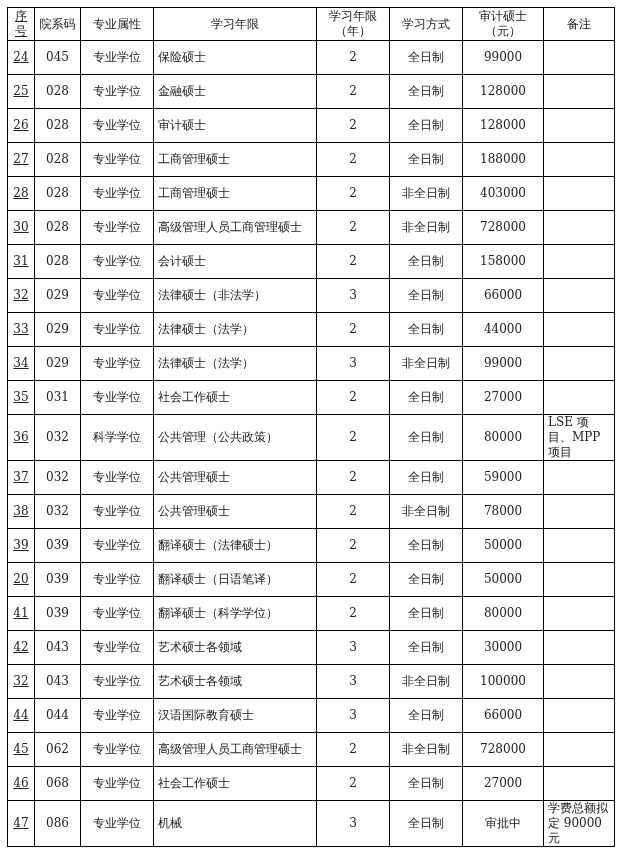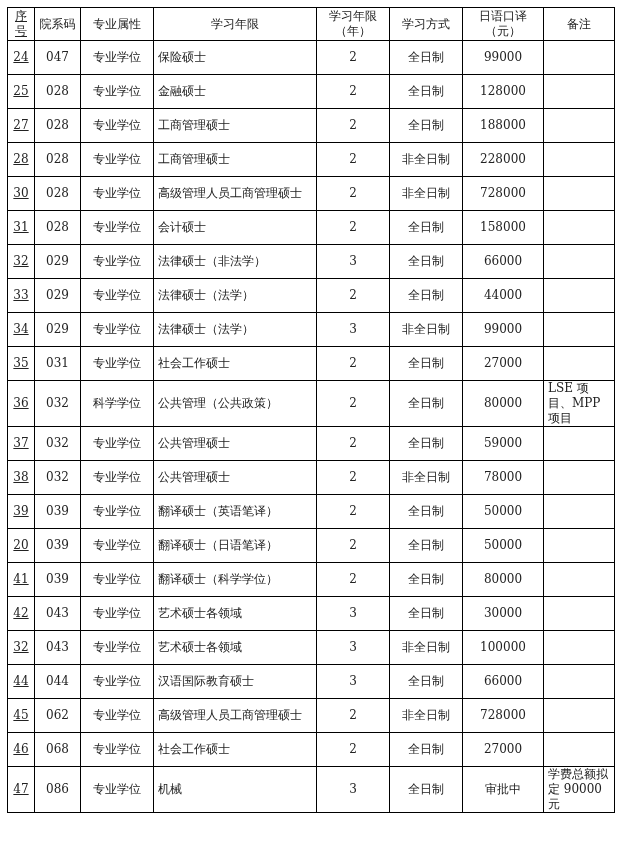--- a/index.html
+++ b/index.html
@@ -30,63 +30,73 @@
       <col style="width:71px">
   </colgroup>
   <thead>
     <tr>
       <th class="cseq">序号</th>
       <th>院系码</th>
       <th>专业属性</th>
       <th>学习年限</th>
       <th>学习年限（年）</th>
       <th>学习方式</th>
-      <th>日语口译（元）</th>
+      <th>审计硕士（元）</th>
       <th>备注</th>
     </tr>
   </thead>
   <tbody id="tbody">
       <tr>
         <td class="c cseq">24</td>
-        <td class="c">047</td>
+        <td class="c">045</td>
         <td class="c">专业学位</td>
         <td class="l">保险硕士</td>
         <td class="c">2</td>
         <td class="c">全日制</td>
         <td class="c">99000</td>
         <td class="l"></td>
       </tr>
       <tr>
         <td class="c cseq">25</td>
         <td class="c">028</td>
         <td class="c">专业学位</td>
         <td class="l">金融硕士</td>
         <td class="c">2</td>
         <td class="c">全日制</td>
         <td class="c">128000</td>
         <td class="l"></td>
       </tr>
       <tr>
+        <td class="c cseq">26</td>
+        <td class="c">028</td>
+        <td class="c">专业学位</td>
+        <td class="l">审计硕士</td>
+        <td class="c">2</td>
+        <td class="c">全日制</td>
+        <td class="c">128000</td>
+        <td class="l"></td>
+      </tr>
+      <tr>
         <td class="c cseq">27</td>
         <td class="c">028</td>
         <td class="c">专业学位</td>
         <td class="l">工商管理硕士</td>
         <td class="c">2</td>
         <td class="c">全日制</td>
         <td class="c">188000</td>
         <td class="l"></td>
       </tr>
       <tr>
         <td class="c cseq">28</td>
         <td class="c">028</td>
         <td class="c">专业学位</td>
         <td class="l">工商管理硕士</td>
         <td class="c">2</td>
         <td class="c">非全日制</td>
-        <td class="c">228000</td>
+        <td class="c">403000</td>
         <td class="l"></td>
       </tr>
       <tr>
         <td class="c cseq">30</td>
         <td class="c">028</td>
         <td class="c">专业学位</td>
         <td class="l">高级管理人员工商管理硕士</td>
         <td class="c">2</td>
         <td class="c">非全日制</td>
         <td class="c">728000</td>
@@ -169,21 +179,21 @@
         <td class="l">公共管理硕士</td>
         <td class="c">2</td>
         <td class="c">非全日制</td>
         <td class="c">78000</td>
         <td class="l"></td>
       </tr>
       <tr>
         <td class="c cseq">39</td>
         <td class="c">039</td>
         <td class="c">专业学位</td>
-        <td class="l">翻译硕士（英语笔译）</td>
+        <td class="l">翻译硕士（法律硕士）</td>
         <td class="c">2</td>
         <td class="c">全日制</td>
         <td class="c">50000</td>
         <td class="l"></td>
       </tr>
       <tr>
         <td class="c cseq">20</td>
         <td class="c">039</td>
         <td class="c">专业学位</td>
         <td class="l">翻译硕士（日语笔译）</td>

